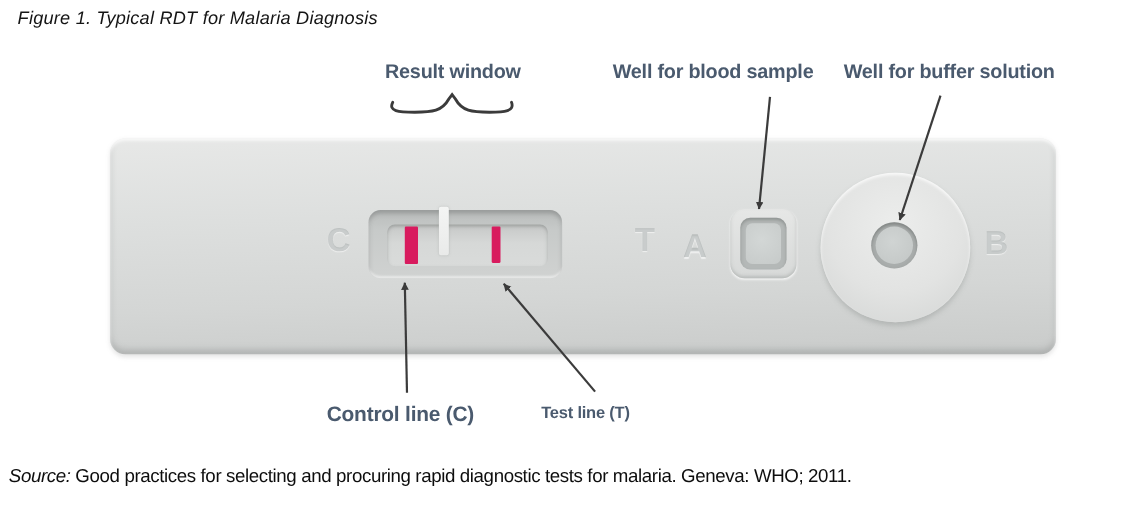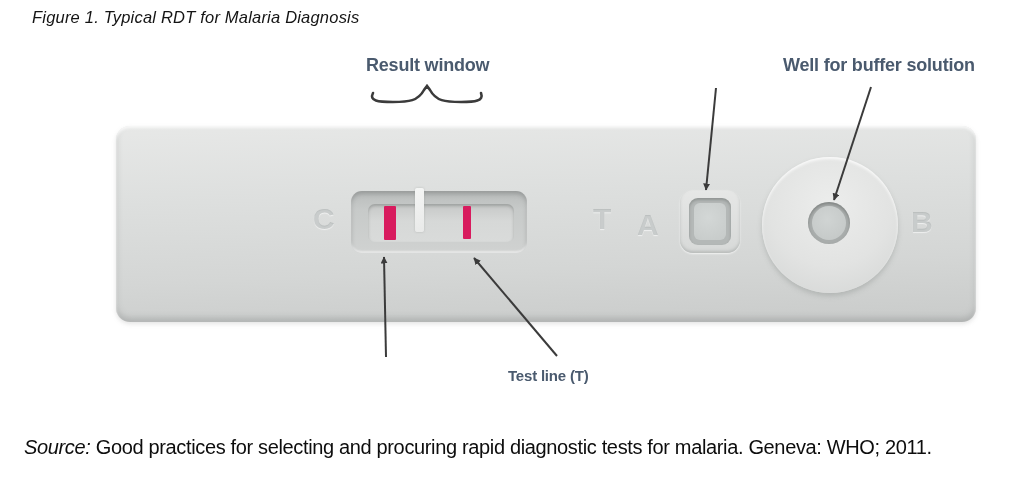--- a/index.html
+++ b/index.html
@@ -4,21 +4,20 @@
 <style>
   * { margin: 0; padding: 0; box-sizing: border-box; }
   body { background: #ffffff; }
   .page {
     position: relative;
     width: 981px;
     height: 480px;
     background: #ffffff;
     overflow: hidden;
     font-family: "Liberation Sans", sans-serif;
-    margin-left: 16px;
   }
   .figure-title {
     position: absolute;
     left: 16px;
     top: 8px;
     font-size: 16.5px;
     font-style: italic;
     color: #141414;
     letter-spacing: 0.2px;
   }
@@ -145,37 +144,39 @@
 
   .annot-svg {
     position: absolute;
     left: 0; top: 0;
     width: 1023px; height: 480px;
     pointer-events: none;
   }
 
   .source-line {
     position: absolute;
-    left: 8px; top: 436px;
-    font-size: 20px;
+    left: 8px; top: 423px;
+    font-size: 17px;
     color: #0d0d0d;
     letter-spacing: -0.35px;
     white-space: nowrap;
   }
   .source-line .prefix { font-style: italic; }
 </style>
 </head>
 <body>
 
 <div class="page">
 
   <div class="figure-title">Figure 1. Typical RDT for Malaria Diagnosis</div>
 
   <div class="callout result-window">Result window</div>
+  <div class="callout blood-well">Well for blood sample</div>
   <div class="callout buffer-well">Well for buffer solution</div>
+  <div class="callout control-line">Control line (C)</div>
   <div class="callout test-line">Test line (T)</div>
 
   <div class="cassette">
 
     <span class="emboss c">C</span>
     <span class="emboss t">T</span>
     <span class="emboss a">A</span>
     <span class="emboss b">B</span>
 
     <div class="rw-recess">

